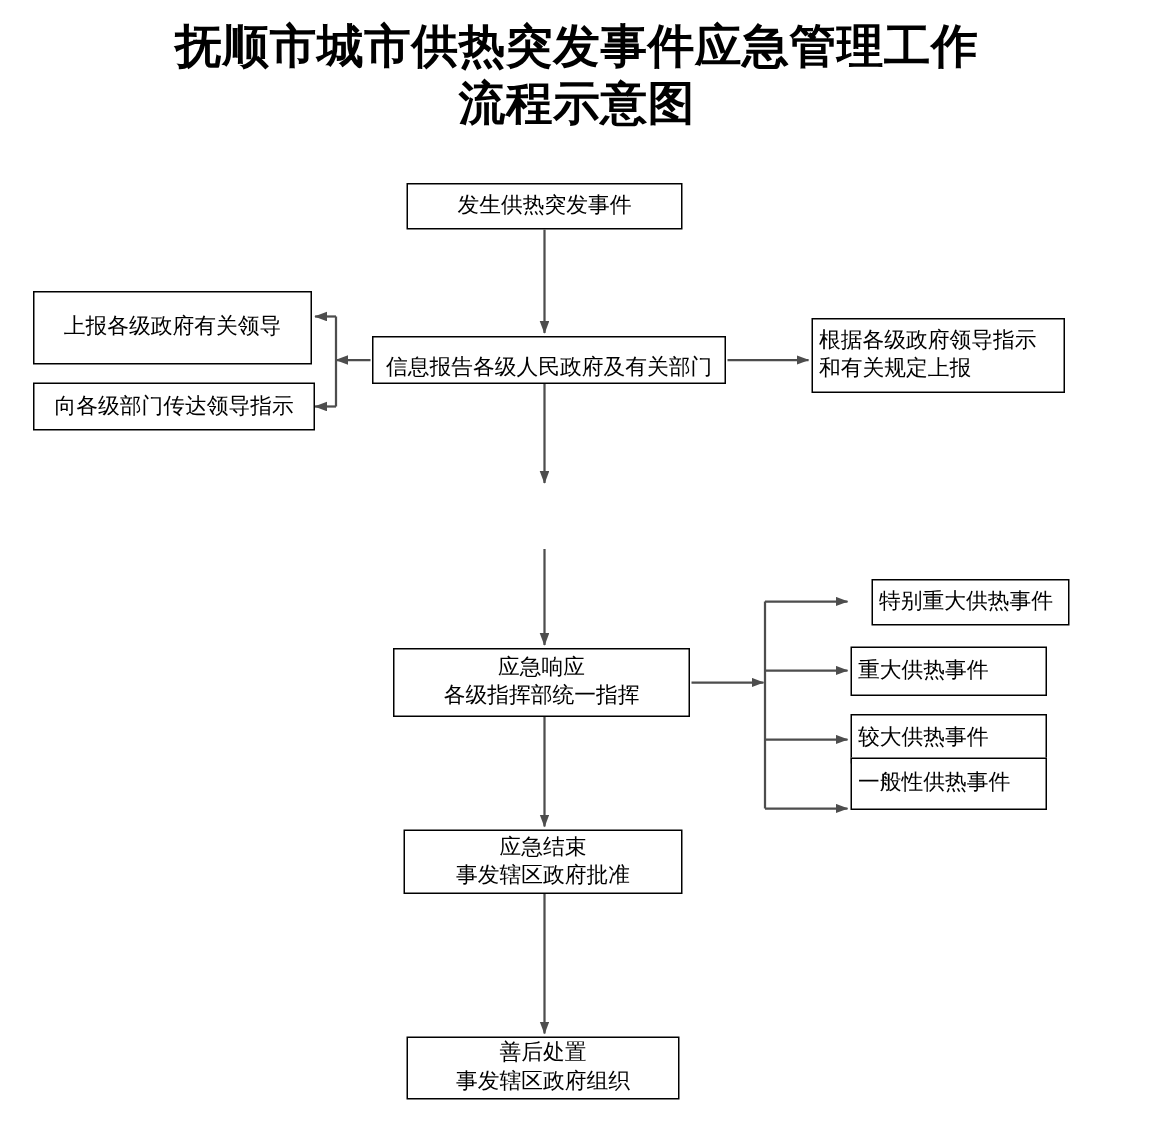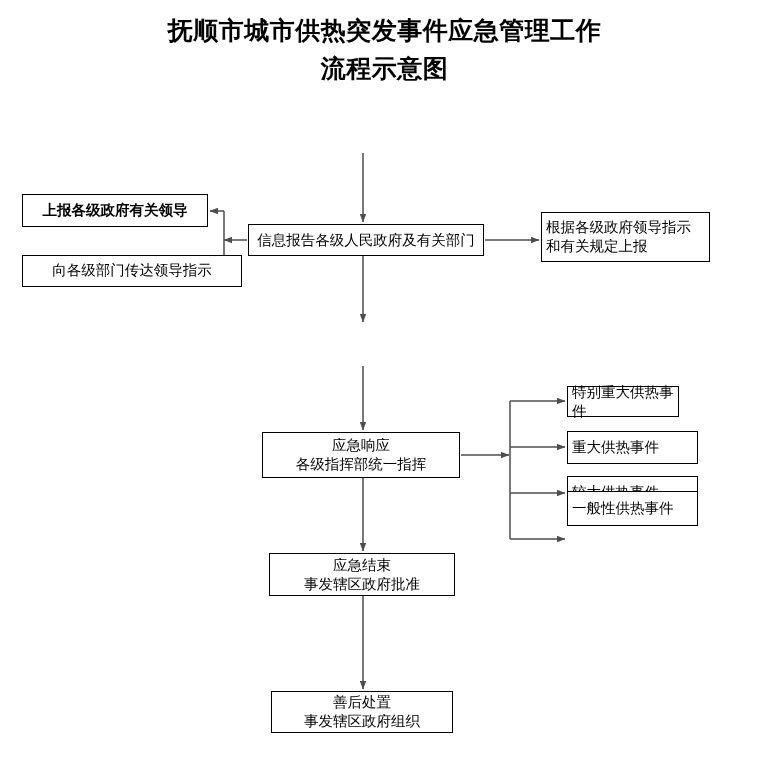--- a/index.html
+++ b/index.html
@@ -25,21 +25,21 @@
     width: 769px;
     height: 758px;
     pointer-events: none;
   }
   .title {
     position: absolute;
     left: 0;
     top: 12px;
     width: 769px;
     text-align: center;
-    font-size: 25px;
+    font-size: 31px;
     font-weight: bold;
     line-height: 38px;
     letter-spacing: 0.5px;
     white-space: pre-line;
   }
   .node {
     position: absolute;
     box-sizing: border-box;
     border: 1px solid #000000;
     background: #ffffff;
@@ -96,57 +96,60 @@
       <line x1="510" y1="447" x2="565" y2="447" marker-end="url(#arrow)"></line>
       <line x1="510" y1="493" x2="565" y2="493" marker-end="url(#arrow)"></line>
       <line x1="510" y1="539" x2="565" y2="539" marker-end="url(#arrow)"></line>
 
       <line x1="363" y1="478" x2="363" y2="551" marker-end="url(#arrow)"></line>
 
       <line x1="363" y1="596" x2="363" y2="689" marker-end="url(#arrow)"></line>
     </g>
   </svg>
 
+  <div class="node" style="left:271px; top:122px; width:184px; height:31px;">
+    <span class="line">发生供热突发事件</span>
+  </div>
 
-  <div class="node" style="left:22px; top:194px; width:186px; height:33px;font-weight:bold;">
+  <div class="node" style="left:22px; top:194px; width:186px; height:49px;">
     <span class="line">上报各级政府有关领导</span>
   </div>
 
-  <div class="node" style="left:22px; top:255px; width:220px; height:32px;font-family:Liberation Mono, monospace;">
+  <div class="node" style="left:22px; top:255px; width:188px; height:32px;">
     <span class="line">向各级部门传达领导指示</span>
   </div>
 
-  <div class="node" style="left:248px; top:224px; width:236px; height:32px;">
+  <div class="node" style="left:248px; top:224px; width:236px; height:32px;justify-content:flex-end;">
     <span class="line">信息报告各级人民政府及有关部门</span>
   </div>
 
   <div class="node left-align" style="left:541px; top:212px; width:169px; height:50px;">
     <span class="line">根据各级政府领导指示
 和有关规定上报</span>
   </div>
 
 
   <div class="node" style="left:262px; top:432px; width:198px; height:46px;justify-content:center;">
     <span class="line">应急响应
 各级指挥部统一指挥</span>
   </div>
 
-  <div class="node left-align" style="left:567px; top:386px; width:112px; height:31px;">
+  <div class="node left-align" style="left:581px; top:386px; width:132px; height:31px;">
     <span class="line">特别重大供热事件</span>
   </div>
 
   <div class="node left-align" style="left:567px; top:431px; width:131px; height:33px;justify-content:center;">
     <span class="line">重大供热事件</span>
   </div>
 
   <div class="node left-align" style="left:567px; top:476px; width:131px; height:33px;">
     <span class="line">较大供热事件</span>
   </div>
 
-  <div class="node left-align" style="left:567px; top:491px; width:131px; height:35px;">
+  <div class="node left-align" style="left:567px; top:505px; width:131px; height:35px;">
     <span class="line">一般性供热事件</span>
   </div>
 
   <div class="node" style="left:269px; top:553px; width:186px; height:43px;text-align:center;">
     <span class="line">应急结束
 事发辖区政府批准</span>
   </div>
 
   <div class="node" style="left:271px; top:691px; width:182px; height:42px;">
     <span class="line">善后处置

